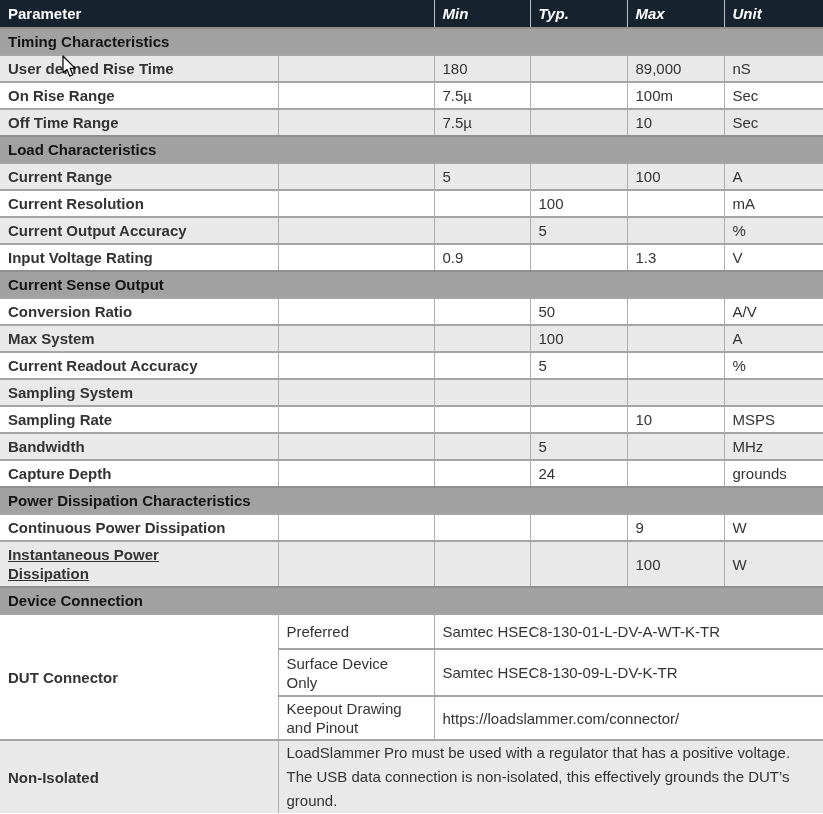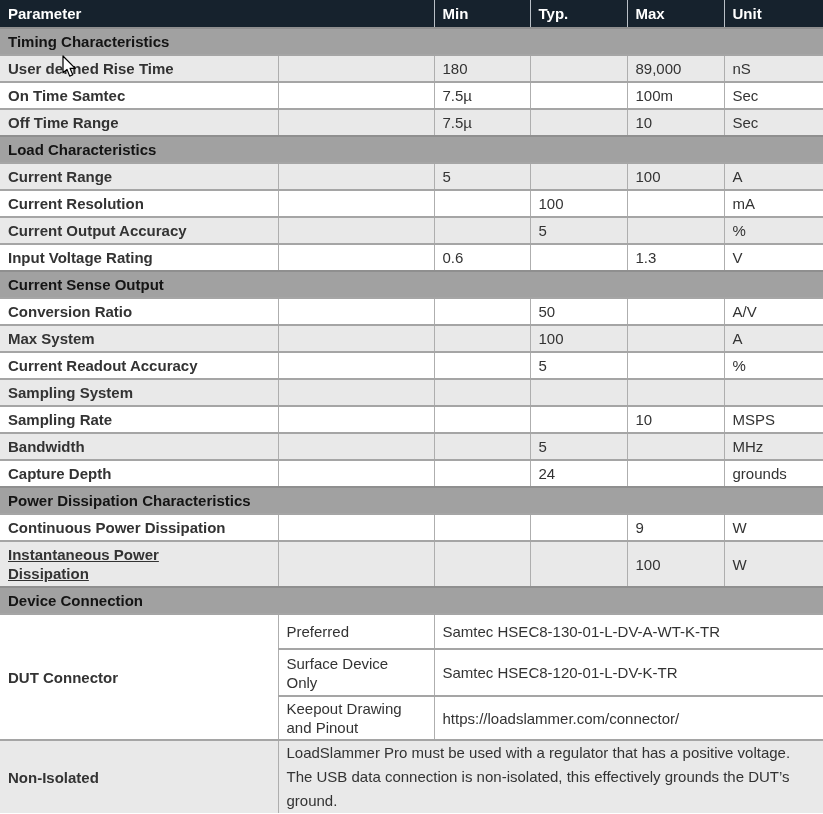--- a/index.html
+++ b/index.html
@@ -15,21 +15,21 @@
   table.spec{border-collapse:collapse;table-layout:fixed;width:823px;}
   table.spec td, table.spec th{
     font-size:15px;padding:0 8px;vertical-align:middle;overflow:hidden;
     color:var(--text-val);text-align:left;
   }
   
   tr.head th{
     background:var(--header-bg);color:var(--header-text);font-weight:700;
     height:27px;border:0;
   }
-  tr.head th + th{border-left:1px solid var(--header-divider);}
+  tr.head th + th{border-left:1px solid var(--header-divider);font-style:italic;}
   
   tr.section td{
     background:var(--section-bg);color:#141414;font-weight:700;
     height:25px;border-top:2px solid #8f8f8f;
   }
   
   tbody td{border-top:2px solid var(--border-h);height:25px;}
   tr.r-shaded td{background:var(--row-shaded);}
   tr.r-white td{background:var(--row-white);}
   td.vline{border-left:1px solid var(--border-v);}
@@ -73,21 +73,21 @@
       </tr>
       <tr class="r-shaded">
         <td class="param">User defined Rise Time</td>
         <td class="vline"></td>
         <td class="vline">180</td>
         <td class="vline"></td>
         <td class="vline">89,000</td>
         <td class="vline">nS</td>
       </tr>
       <tr class="r-white">
-        <td class="param">On Time Samtec</td>
+        <td class="param">On Rise Range</td>
         <td class="vline"></td>
         <td class="vline">7.5µ</td>
         <td class="vline"></td>
         <td class="vline">100m</td>
         <td class="vline">Sec</td>
       </tr>
       <tr class="r-shaded">
         <td class="param">Off Time Range</td>
         <td class="vline"></td>
         <td class="vline">7.5µ</td>
@@ -118,21 +118,21 @@
         <td class="param">Current Output Accuracy</td>
         <td class="vline"></td>
         <td class="vline"></td>
         <td class="vline">5</td>
         <td class="vline"></td>
         <td class="vline">%</td>
       </tr>
       <tr class="r-white">
         <td class="param">Input Voltage Rating</td>
         <td class="vline"></td>
-        <td class="vline">0.6</td>
+        <td class="vline">0.9</td>
         <td class="vline"></td>
         <td class="vline">1.3</td>
         <td class="vline">V</td>
       </tr>
       <tr class="section">
         <td colspan="6">Current Sense Output</td>
       </tr>
       <tr class="r-white">
         <td class="param">Conversion Ratio</td>
         <td class="vline"></td>
@@ -211,21 +211,21 @@
       <tr class="section">
         <td colspan="6">Device Connection</td>
       </tr>
       <tr class="r-white g1">
         <td class="param" rowspan="3">DUT Connector</td>
         <td class="vline dev-sub"><span class="narrow-sub">Preferred</span></td>
         <td class="vline dev-val" colspan="4">Samtec HSEC8-130-01-L-DV-A-WT-K-TR</td>
       </tr>
       <tr class="r-white g2">
         <td class="vline dev-sub"><span class="narrow-sub">Surface Device Only</span></td>
-        <td class="vline dev-val" colspan="4">Samtec HSEC8-120-01-L-DV-K-TR</td>
+        <td class="vline dev-val" colspan="4">Samtec HSEC8-130-09-L-DV-K-TR</td>
       </tr>
       <tr class="r-white g3">
         <td class="vline dev-sub"><span class="narrow-sub">Keepout Drawing and Pinout</span></td>
         <td class="vline dev-val" colspan="4">https://loadslammer.com/connector/</td>
       </tr>
       <tr class="r-shaded noterow">
         <td class="param">Non-Isolated</td>
         <td class="vline note-cell" colspan="5">LoadSlammer Pro must be used with a regulator that has a positive voltage. The USB data connection is non-isolated, this effectively grounds the DUT’s ground.</td>
       </tr>
     </tbody>

